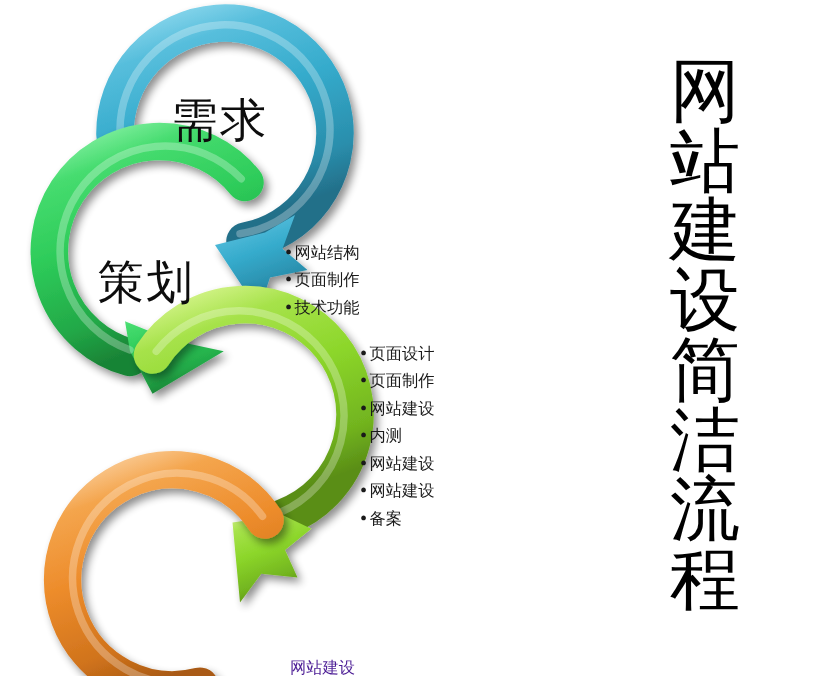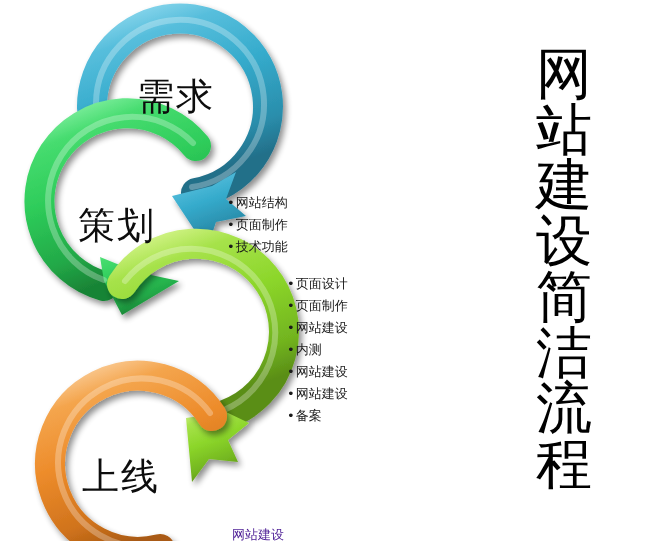--- a/index.html
+++ b/index.html
@@ -185,21 +185,20 @@
 
       <g filter="url(#dropshadow)">
         <path d="M 212 416
                  A 88 88 0 1 0 160 549" fill="none" stroke="url(#gradOrange)" stroke-width="30" stroke-linecap="round"></path>
         <path d="M 210 413 A 84 84 0 1 0 158 545" fill="none" stroke="#ffffff" stroke-opacity="0.28" stroke-width="6" stroke-linecap="round"></path>
       </g>
     </svg>
 
     <div class="stage-label l-need">需求</div>
     <div class="stage-label l-plan">策划</div>
-    <div class="stage-label l-live">上线</div>
   </div>
 
   <div class="bullets" id="bullets-plan">
     <span class="bullet-line">
       <span class="dot">•</span><span>网站结构</span>
     </span>
     <span class="bullet-line">
       <span class="dot">•</span><span>页面制作</span>
     </span>
     <span class="bullet-line">

